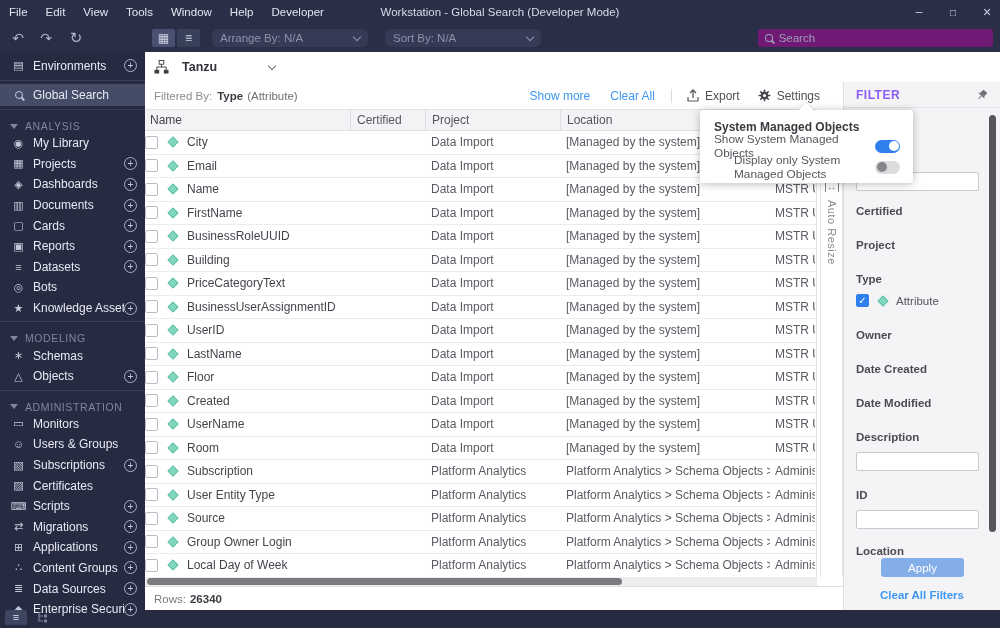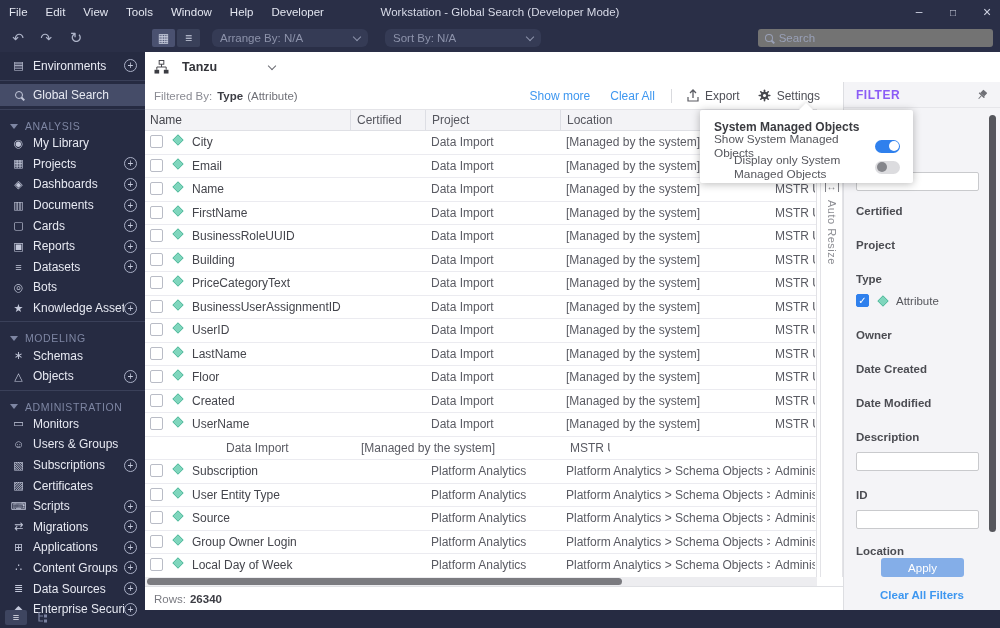--- a/index.html
+++ b/index.html
@@ -13,21 +13,21 @@
   .win-title { position:absolute; left:0; right:0; text-align:center; font-size:11.5px; color:#d8dbe8; pointer-events:none; }
   .win-controls { position:absolute; right:6px; top:0; height:24px; display:flex; align-items:center; gap:20px; }
   .win-btn { color:#cfd3e2; font-size:12px; width:14px; text-align:center; }
   .toolbar { position:absolute; left:0; top:24px; width:1000px; height:28px; background:#2a2f47; }
   .tb-ico { position:absolute; top:0; height:28px; display:flex; align-items:center; justify-content:center; color:#aeb4c9; font-size:14px; }
   .viewbtn { position:absolute; top:5px; height:18px; width:23px; border-radius:2px; display:flex; align-items:center; justify-content:center; color:#cdd2e2; font-size:12px; }
   .viewbtn.active { background:#4a5170; }
   .viewbtn.idle { background:#394059; }
   .tb-select { position:absolute; top:5px; height:18px; background:#353b55; border-radius:6px; color:#8d93ab; font-size:11.5px; display:flex; align-items:center; padding:0 8px; }
   .tb-select .chev { margin-left:auto; border-color:#8d93ab; }
-  .searchbox { position:absolute; top:5px; left:758px; width:235px; height:18px; background:#737373; border-radius:3px; display:flex; align-items:center; padding:0 7px; color:#99a0b7; }
+  .searchbox { position:absolute; top:5px; left:758px; width:235px; height:18px; background:#701a75; border-radius:3px; display:flex; align-items:center; padding:0 7px; color:#99a0b7; }
   .searchbox input { background:transparent; border:none; outline:none; color:#cfd4e4; font-size:11.5px; width:100%; margin-left:6px; font-family:inherit; }
   .searchbox input::placeholder { color:#99a0b7; }
   .chev { width:6px; height:6px; border-right:1.5px solid #6d7390; border-bottom:1.5px solid #6d7390; transform:rotate(45deg); display:inline-block; margin-top:-3px; }
 
   
   .sidebar { position:absolute; left:0; top:52px; width:145px; height:576px; background:#262b42; color:#dde0ec; overflow:hidden; }
   .sb-item { height:20.6px; display:flex; align-items:center; padding:0 8px 0 10px; cursor:default; }
   .sb-item.row1 { height:23px; margin-top:2px; }
   .sb-item.sel { background:#454c68; height:22px; }
   .sb-ico { width:17px; text-align:center; font-size:11px; color:#c3c8da; flex:0 0 17px; }
@@ -58,21 +58,21 @@
   .vdiv { width:1px; height:14px; background:#d9dade; margin:0 6px; }
   .actbtn { display:flex; align-items:center; gap:6px; color:#4f5057; font-size:12px; padding:0 9px; white-space:nowrap; }
 
   
   .tablewrap { position:absolute; left:145px; top:109px; width:672px; height:468px; background:#fff; border-right:1px solid #e2e2e6; }
   .thead { display:flex; height:22px; background:#f3f3f6; border-top:1px solid #e4e4e8; border-bottom:1px solid #dfe0e5; color:#55565e; align-items:center; }
   .thead .hc { height:100%; display:flex; align-items:center; padding-left:6px; border-left:1px solid #dddee4; overflow:hidden; white-space:nowrap; }
   .thead .hc:first-child { border-left:none; padding-left:5px; }
   .trow { height:23.5px; display:flex; align-items:center; border-bottom:1px solid #ebebf0; }
   .c { overflow:hidden; white-space:nowrap; padding-left:6px; color:#5a5b63; }
-  .name { width:205px; display:flex; padding-left:5px; color:#44454c; }
+  .name { width:205px; display:flex; align-items:center; color:#44454c; }
   .cert { width:75px; }
   .proj { width:135px; }
   .loc  { width:210px; }
   .own  { width:45px; padding-left:5px; }
   .cb { width:13px; height:13px; border:1px solid #b9bcc6; border-radius:2px; background:#fff; flex:0 0 13px; display:inline-block; }
   .diamond { width:10px; height:10px; background:#7fd6bd; border:1px solid #4fb698; transform:rotate(45deg) scale(0.8); margin:0 9px 0 10px; flex:0 0 10px; display:inline-block; }
   .hscroll { position:absolute; left:145px; top:577px; width:672px; height:9px; background:#ededf0; }
   .hthumb { position:absolute; left:2px; top:1px; width:475px; height:7px; background:#7b7b80; border-radius:4px; }
 
   
@@ -495,20 +495,25 @@
             <span class="cb"></span>
             <span class="diamond"></span>
             <span>UserName</span>
           </div>
           <div class="c cert"></div>
           <div class="c proj">Data Import</div>
           <div class="c loc">[Managed by the system]</div>
           <div class="c own">MSTR Us</div>
         </div>
         <div class="trow">
+          <div class="name">
+            <span class="cb"></span>
+            <span class="diamond"></span>
+            <span>Room</span>
+          </div>
           <div class="c cert"></div>
           <div class="c proj">Data Import</div>
           <div class="c loc">[Managed by the system]</div>
           <div class="c own">MSTR Us</div>
         </div>
         <div class="trow">
           <div class="name">
             <span class="cb"></span>
             <span class="diamond"></span>
             <span>Subscription</span>

